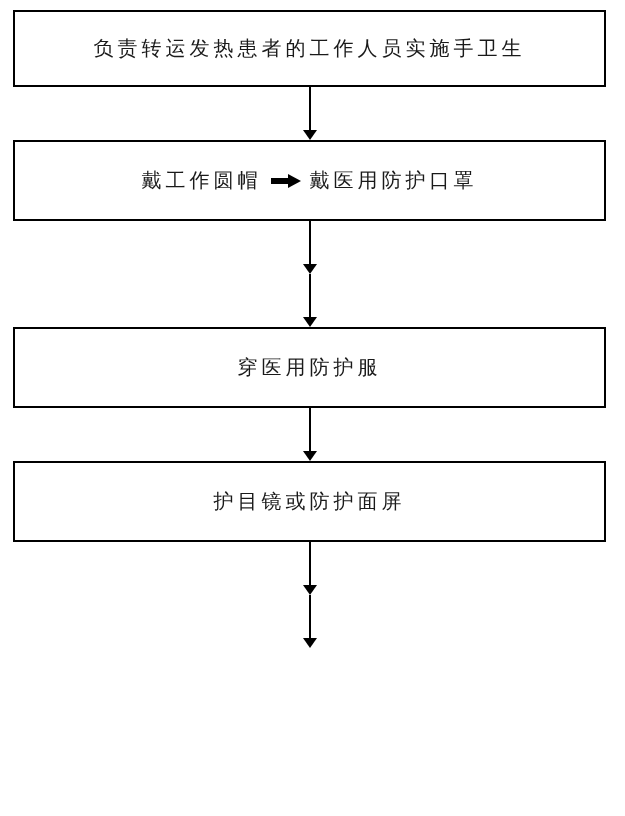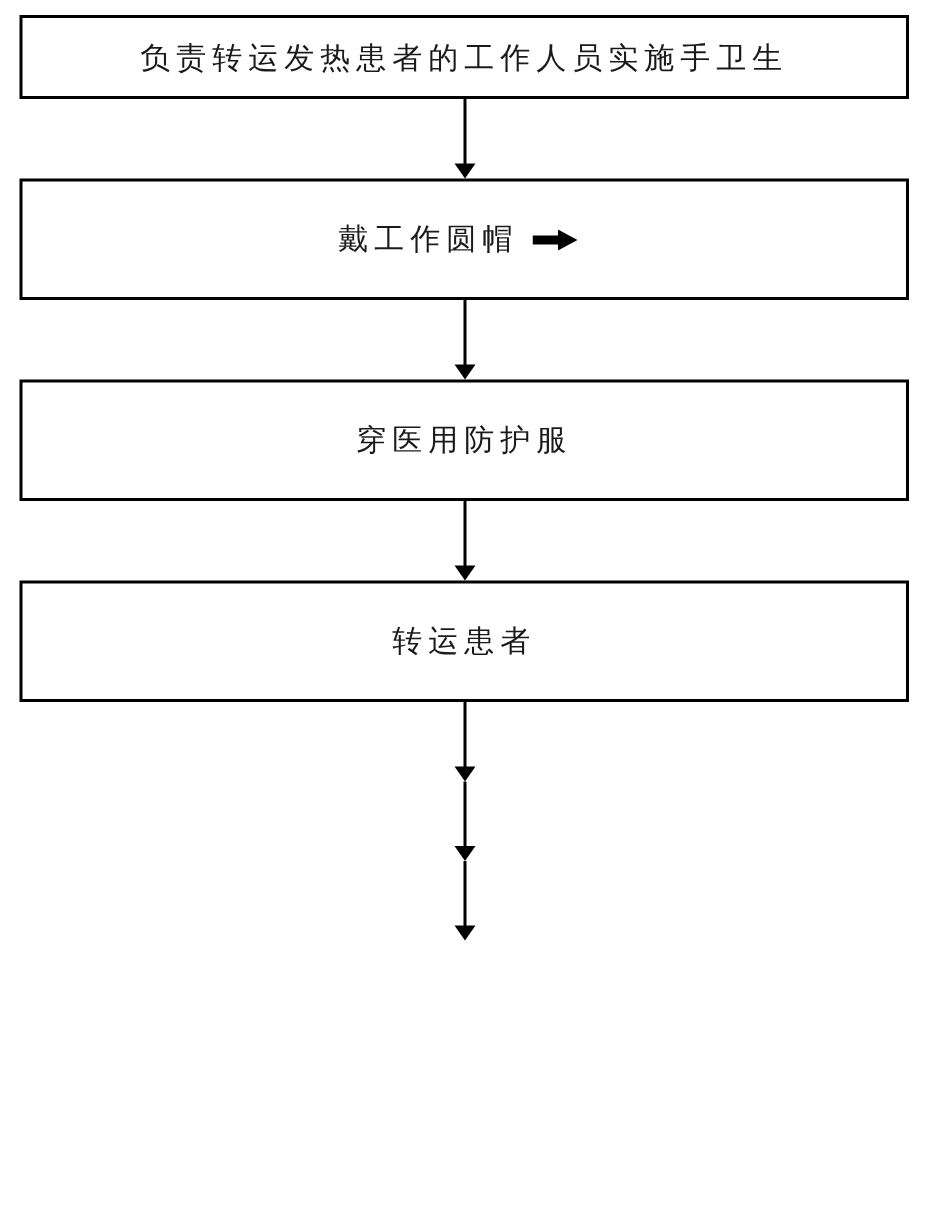--- a/index.html
+++ b/index.html
@@ -37,21 +37,21 @@
     display:flex;
     align-items:center;
     justify-content:center;
     font-family:"Liberation Serif","DejaVu Serif",serif;
     font-size:20px;
     letter-spacing:4px;
     color:var(--text-color);
     white-space:nowrap;
   }
   .first-box{
-    height:56px;
+    height:77px;
   }
   .step-text{
     display:inline-block;
   }
   .right-arrow{
     width:30px;
     height:14px;
     margin:0 9px;
     flex:0 0 auto;
   }
@@ -99,36 +99,37 @@
     </div>
 
     <div class="down-arrow"></div>
 
     <div class="flow-box">
       <span class="step-text">戴工作圆帽</span>
       <svg class="right-arrow" viewBox="0 0 30 14" aria-hidden="true">
         <rect x="0" y="4" width="17" height="6"></rect>
         <polygon points="17,0 30,7 17,14"></polygon>
       </svg>
+      <span class="step-text">戴医用防护口罩</span>
     </div>
+
+    <div class="down-arrow"></div>
+
 
     <div class="down-arrow"></div>
 
     <div class="flow-box">
       <span class="step-text">穿医用防护服</span>
     </div>
 
     <div class="down-arrow"></div>
 
     <div class="flow-box">
-      <span class="step-text">转运患者</span>
+      <span class="step-text">护目镜或防护面屏</span>
     </div>
-
-    <div class="down-arrow"></div>
-
 
     <div class="down-arrow"></div>
 
 
     <div class="down-arrow"></div>
 
 
   </div>
 </div>
 

